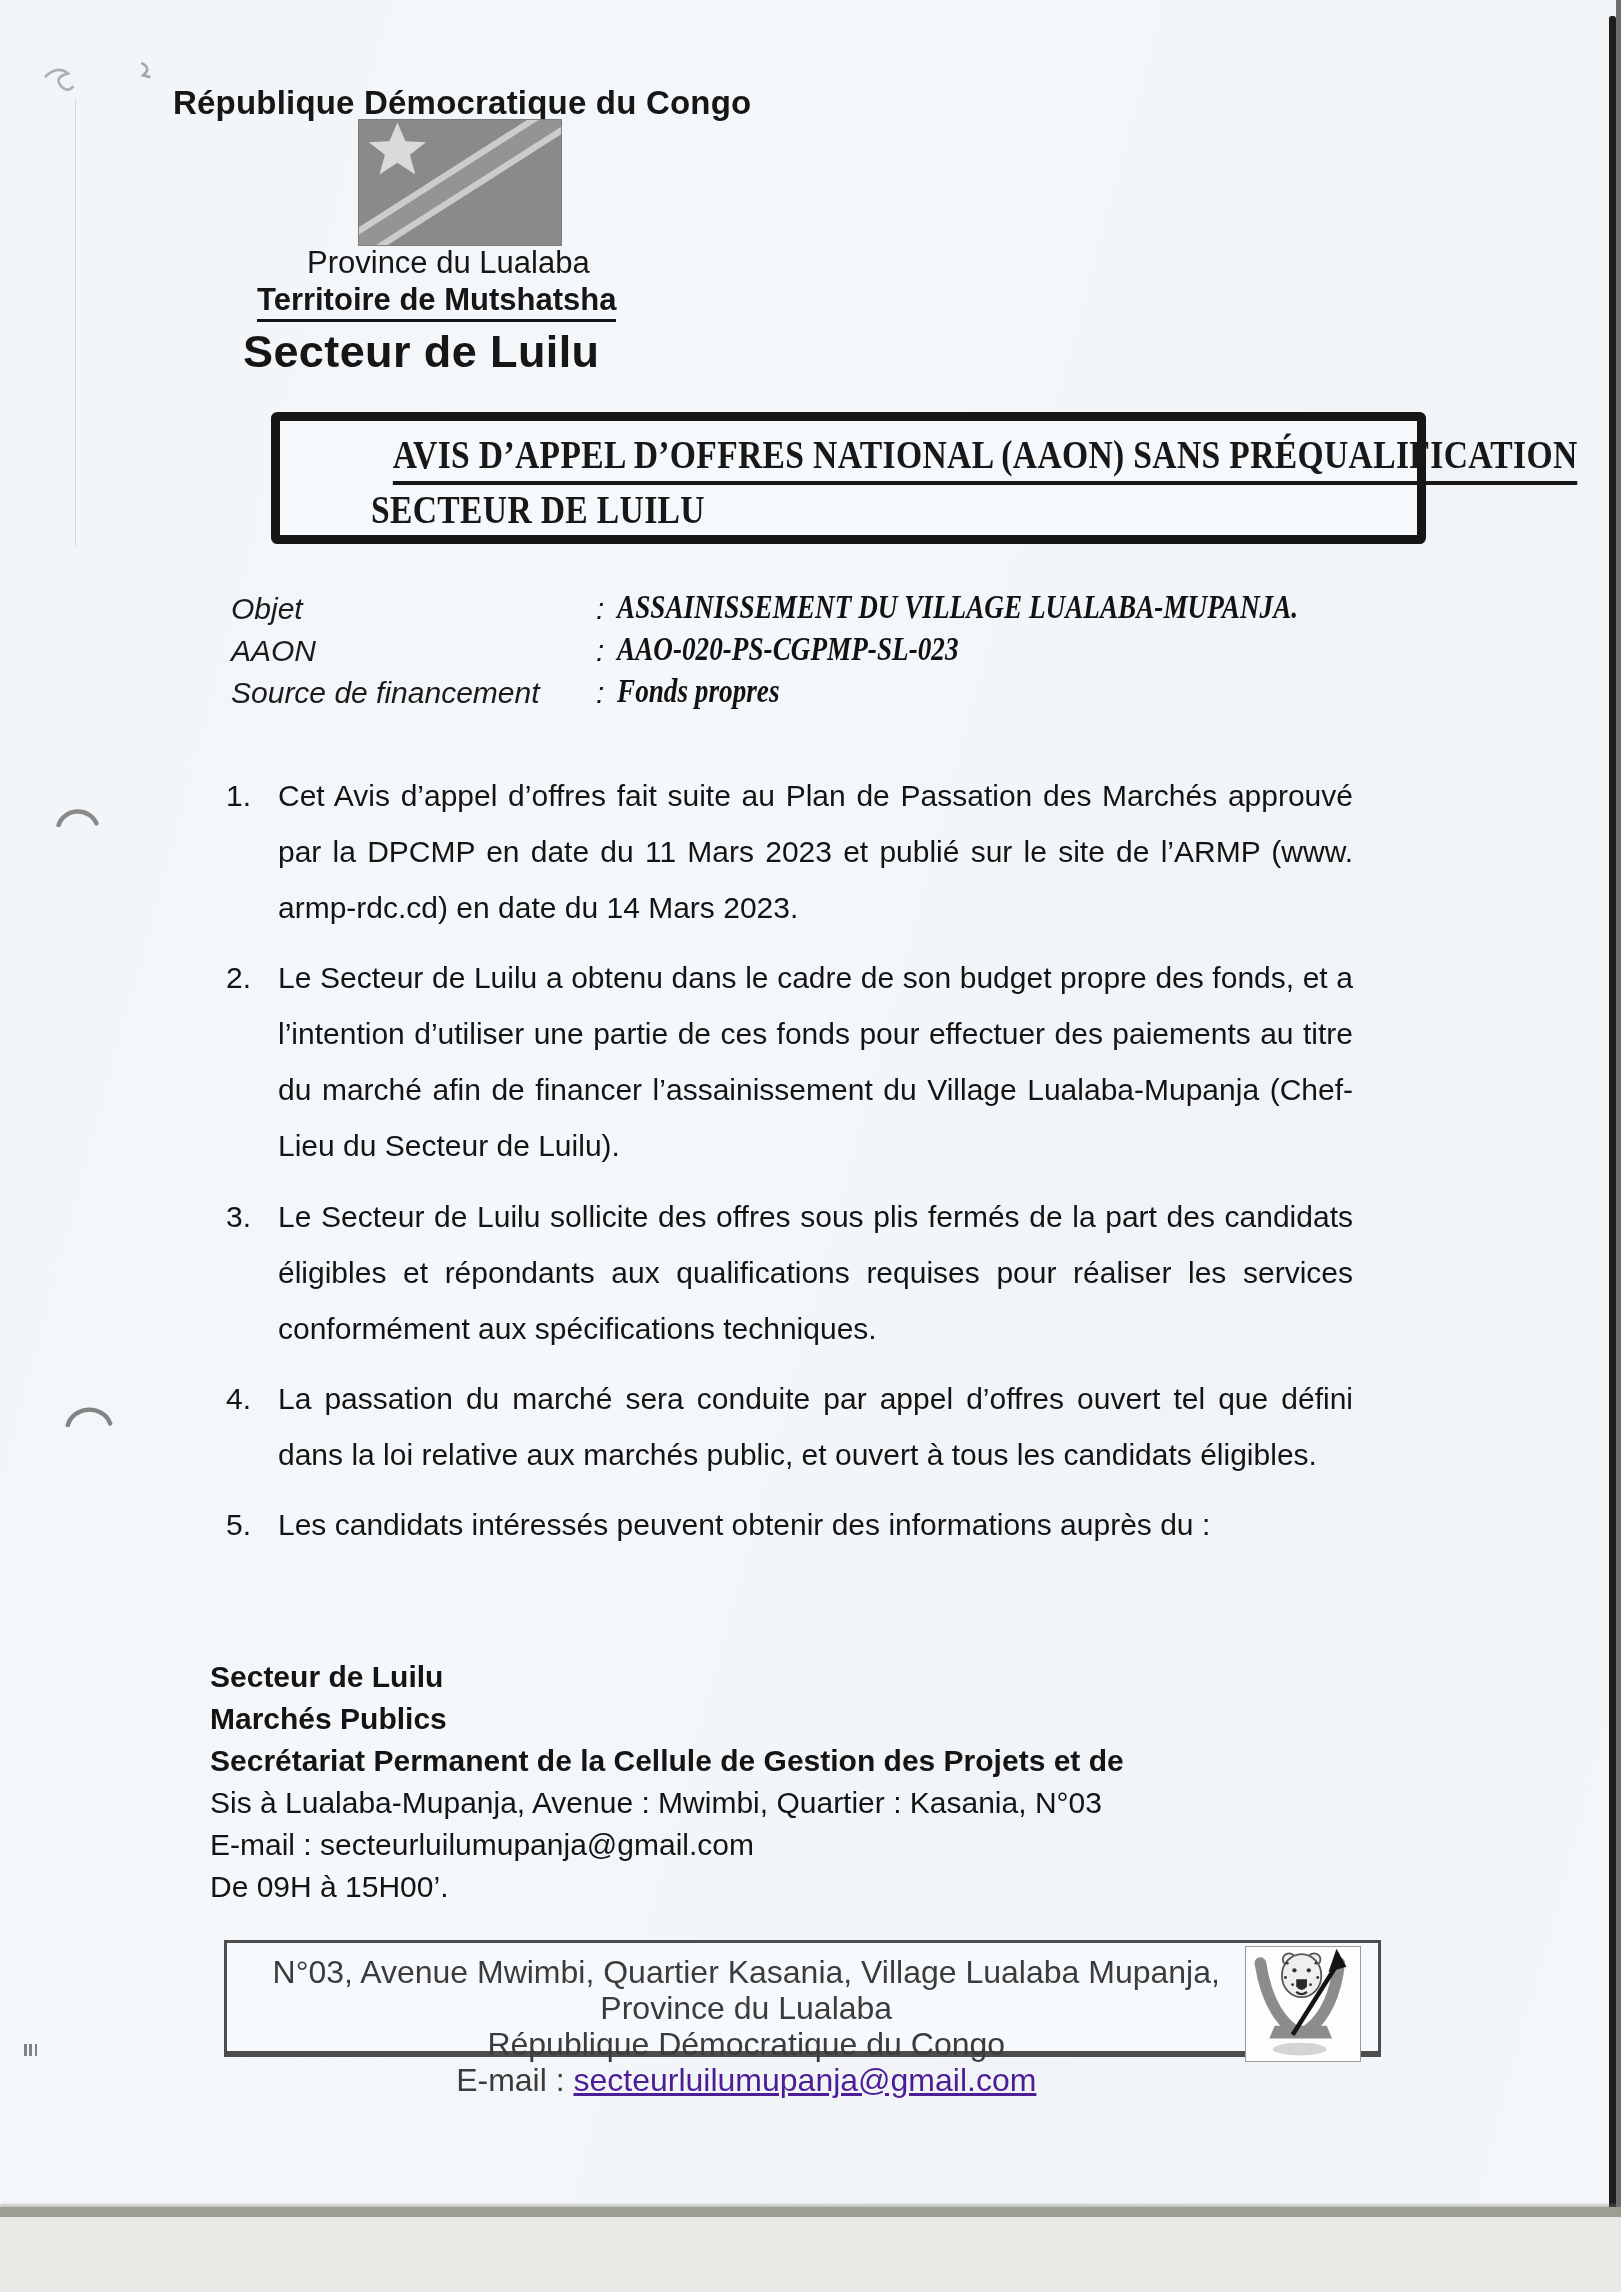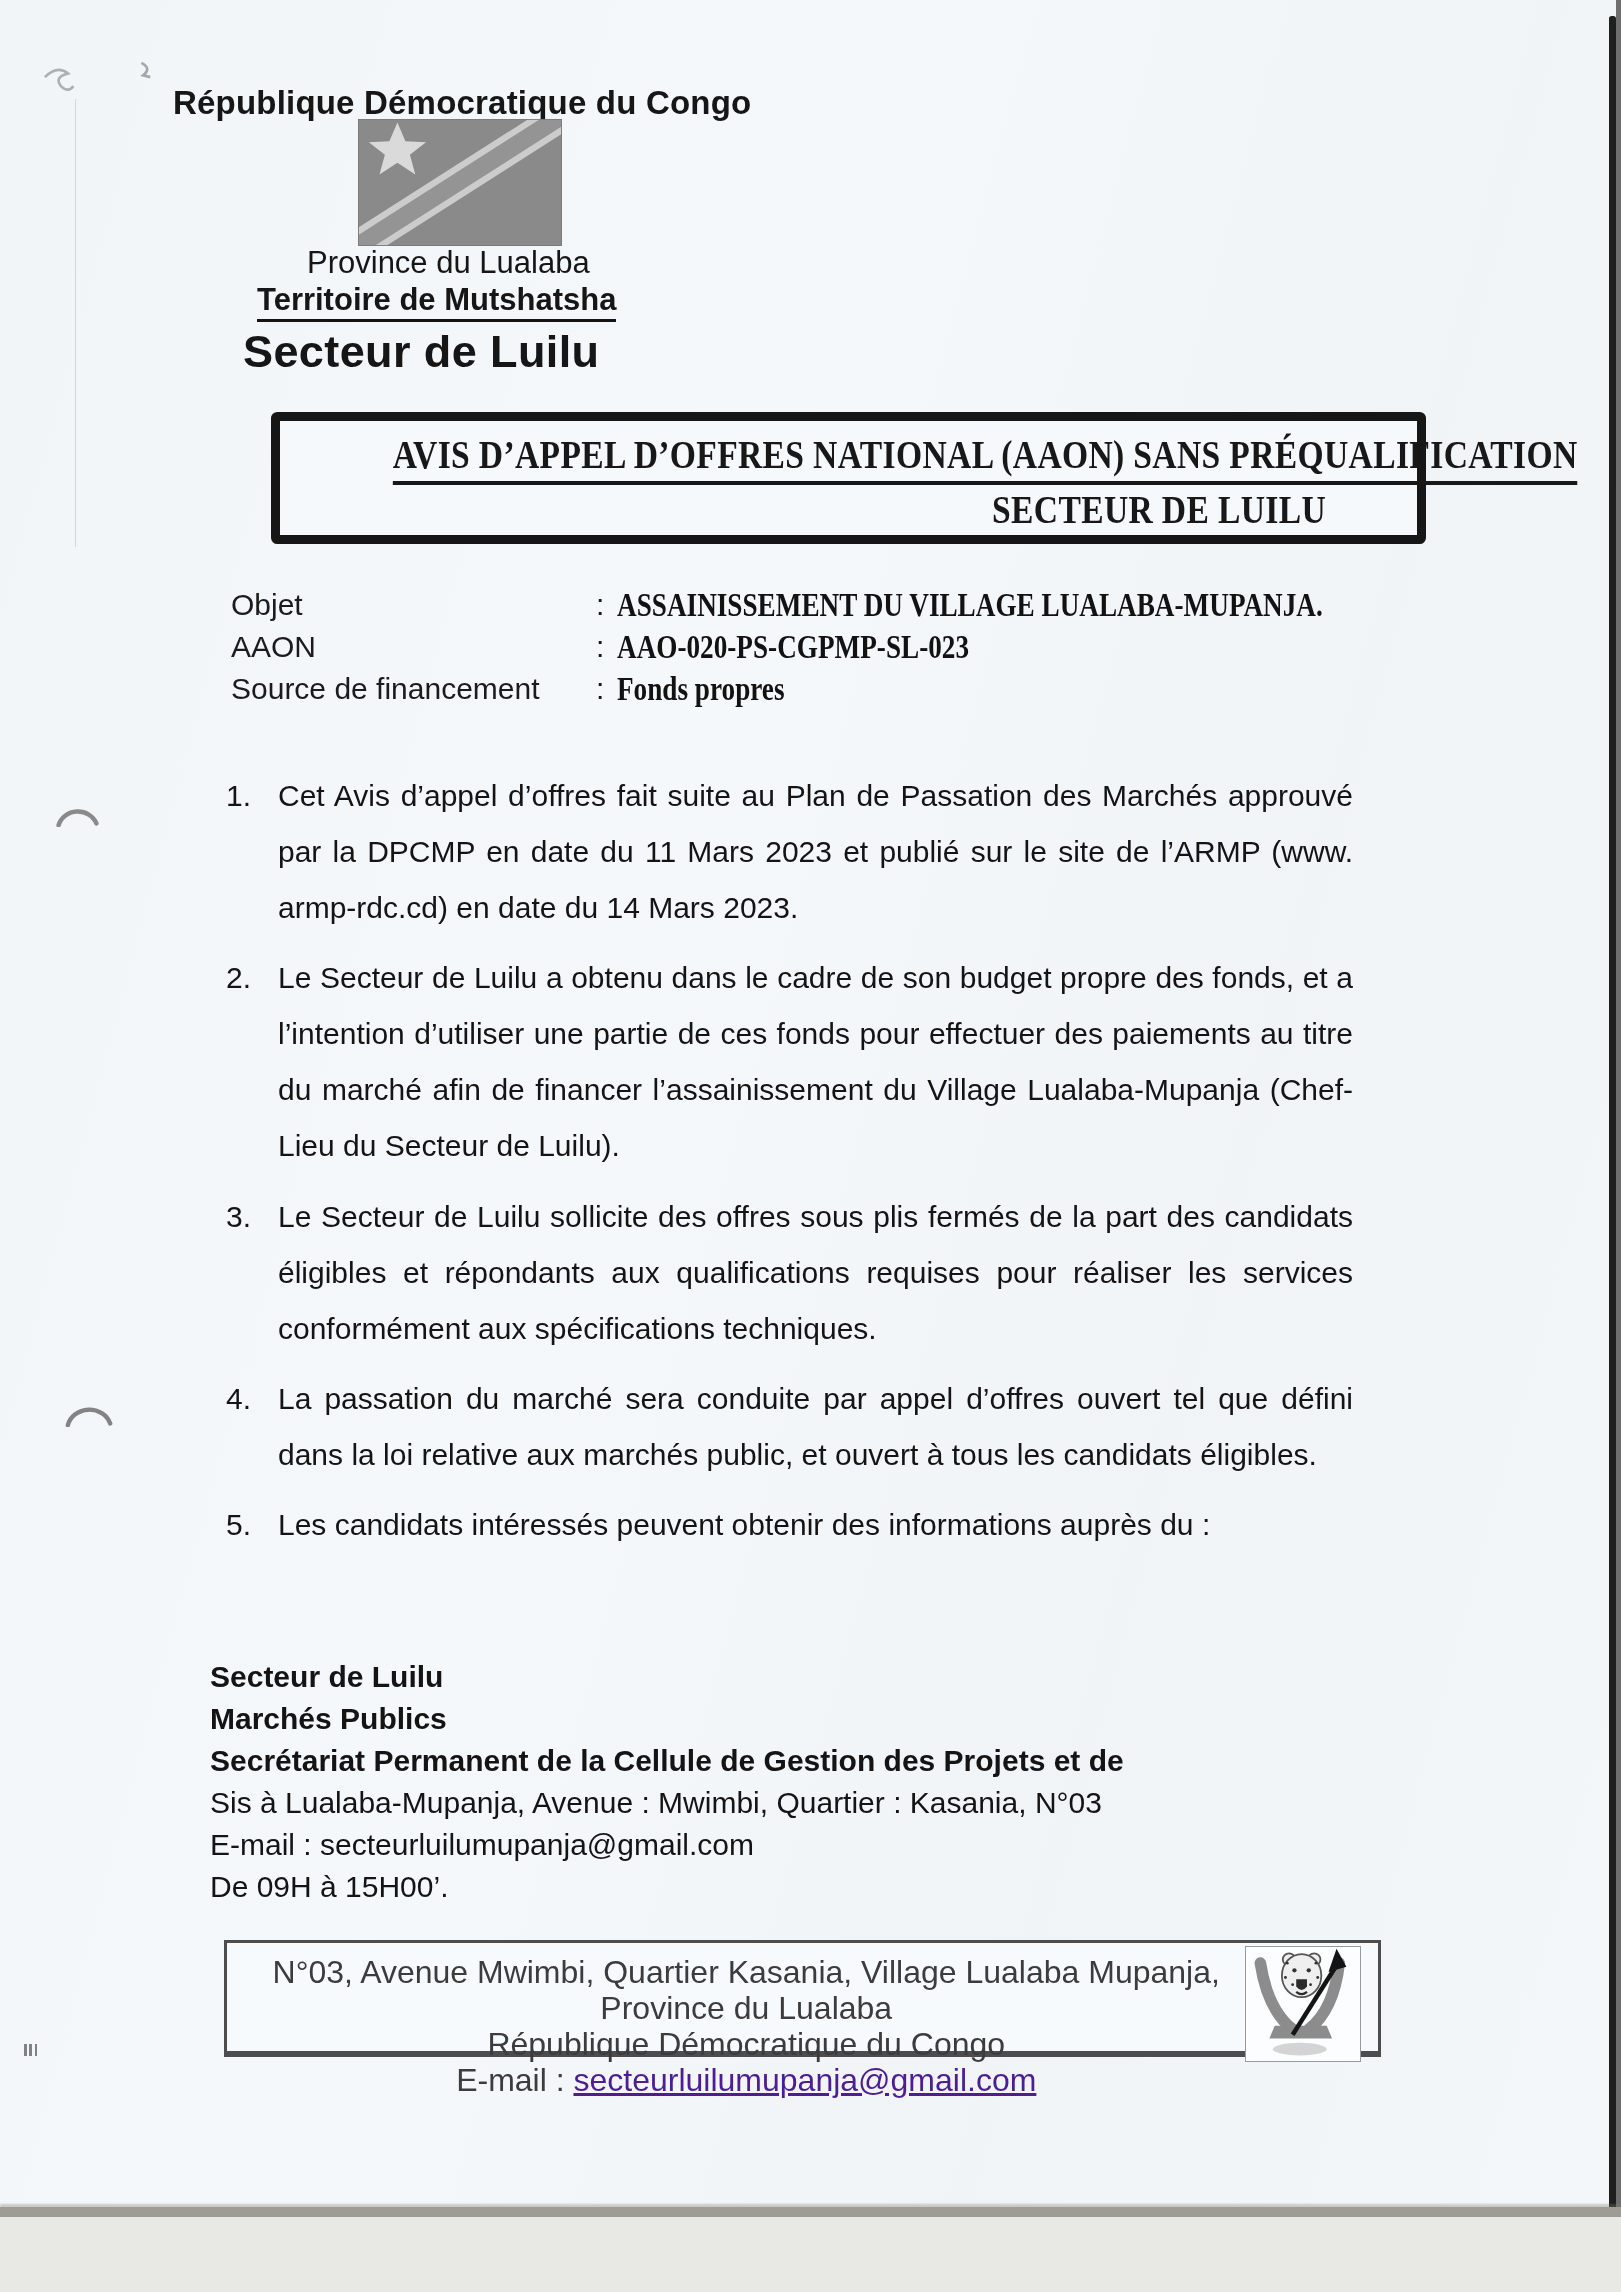--- a/index.html
+++ b/index.html
@@ -23,33 +23,33 @@
   
   .h-country{position:absolute;left:173px;top:84px;font-size:33px;font-weight:bold;letter-spacing:0.2px;}
   .flag{position:absolute;left:358px;top:119px;width:204px;height:127px;}
   .h-province{position:absolute;left:307px;top:245px;font-size:31px;}
   .h-territory{position:absolute;left:257px;top:282px;font-size:31px;font-weight:bold;border-bottom:3.6px solid #141414;padding-bottom:0.9px;}
   .h-sector{position:absolute;left:243px;top:326px;font-size:45px;font-weight:bold;letter-spacing:0.4px;}
   
   .notice-box{
     position:absolute;left:271px;top:412px;width:1155px;height:132px;
     border:9.9px solid #161616;border-radius:6.3px;background:#f6f9fb;
-    box-sizing:border-box;text-align:right;padding-top:9.9px;
+    box-sizing:border-box;text-align:left;padding-top:9.9px;
   }
   .notice-line{
     display:inline-block;white-space:nowrap;
     font-family:"Liberation Serif", serif;font-weight:bold;
     font-size:40px;letter-spacing:0.4px;color:#181818;
     transform:scaleX(.84);transform-origin:center;
   }
   .notice-line.u{border-bottom:4.5px solid #181818;padding-bottom:2.7px;}
   .notice-line2{display:block;margin-top:1.8px;}
   
   .refs{position:absolute;left:231px;top:584px;}
-  .ref-row{display:flex;height:42px;align-items:center;}
+  .ref-row{display:flex;height:42px;align-items:flex-end;font-style:italic;}
   .ref-label{width:365px;font-size:30px;color:#1b1b1b;}
   .ref-sep{font-size:30px;margin-right:12.5px;}
   .ref-value{
     font-family:"Liberation Serif", serif;font-weight:bold;font-size:34px;
     white-space:nowrap;display:inline-block;transform:scaleX(.8);transform-origin:left center;
     letter-spacing:0;color:#121212;
   }
   
   .paras{position:absolute;left:226px;top:768px;width:1127px;}
   .para{position:relative;padding-left:52px;font-size:30px;line-height:56px;text-align:justify;margin-bottom:14.3px;color:#141414;}

